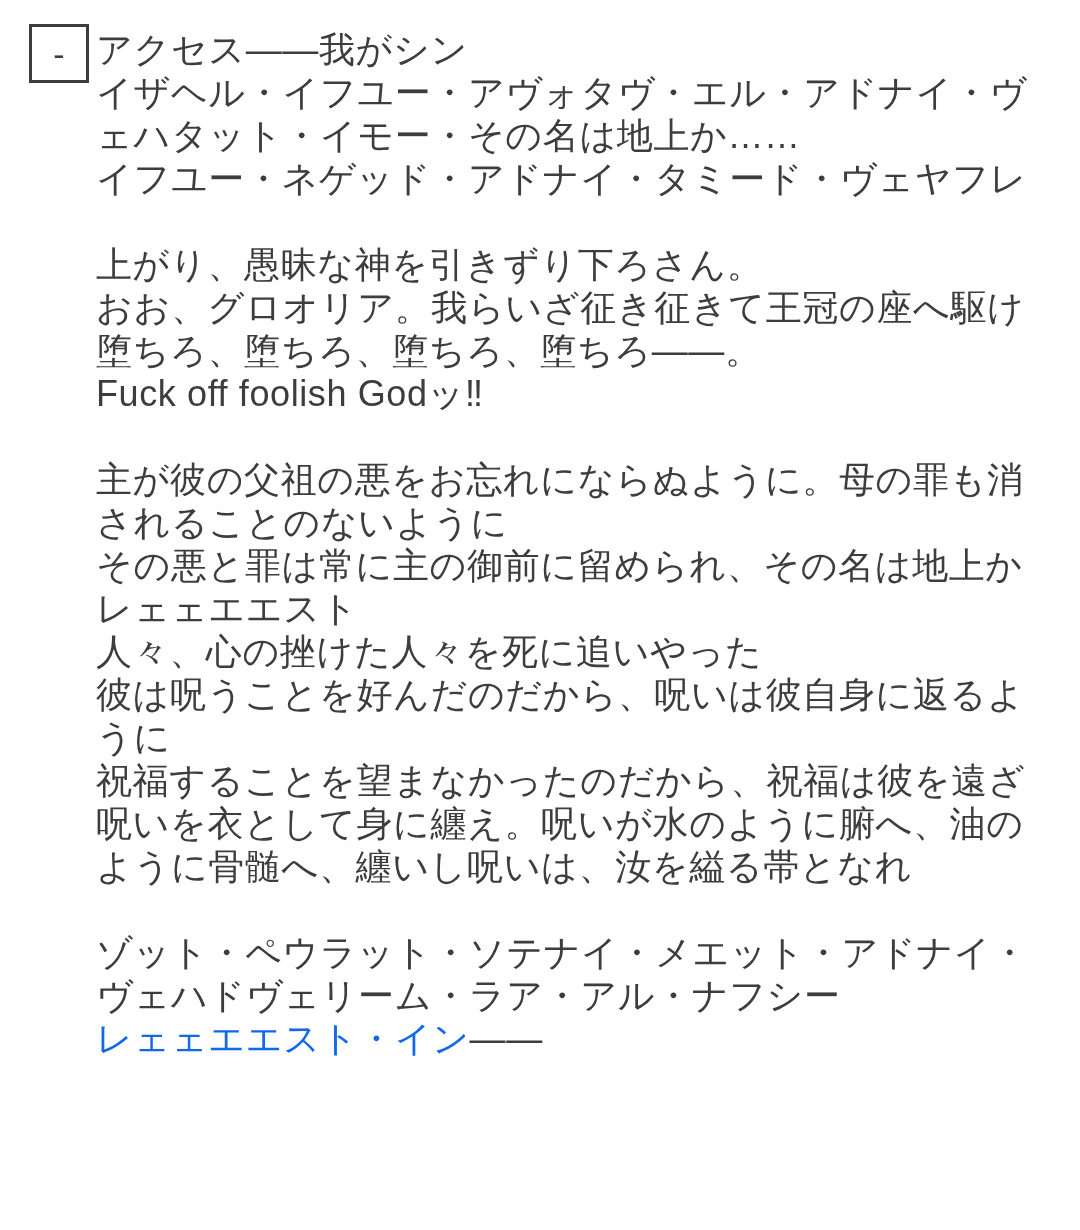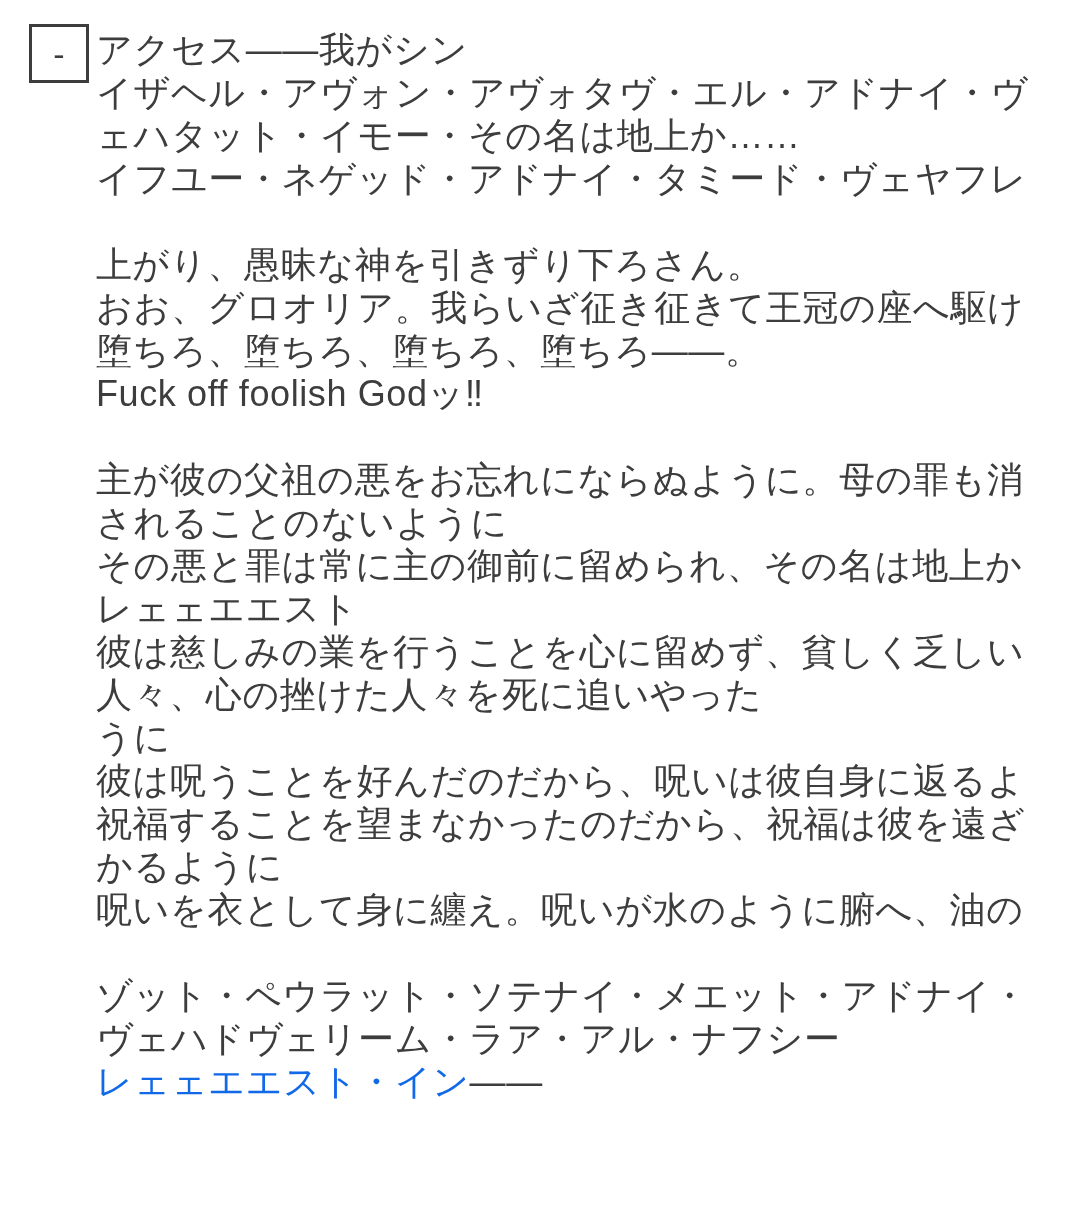--- a/index.html
+++ b/index.html
@@ -60,39 +60,38 @@
 </style>
 </head>
 <body>
 
 <div class="page">
 
   <button class="collapse-btn">-</button>
 
   <div class="content">
     <div class="line">アクセス――我がシン</div>
-    <div class="line">イザヘル・アヴォン・アヴォタヴ・エル・アドナイ・ヴ</div>
+    <div class="line">イザヘル・イフユー・アヴォタヴ・エル・アドナイ・ヴ</div>
     <div class="line">ェハタット・イモー・その名は地上か……</div>
     <div class="line">イフユー・ネゲッド・アドナイ・タミード・ヴェヤフレ</div>
     <div class="line"></div>
     <div class="line">上がり、愚昧な神を引きずり下ろさん。</div>
     <div class="line">おお、グロオリア。我らいざ征き征きて王冠の座へ駆け</div>
     <div class="line">堕ちろ、堕ちろ、堕ちろ、堕ちろ――。</div>
     <div class="line">Fuck off foolish Godッ‼</div>
     <div class="line"></div>
     <div class="line">主が彼の父祖の悪をお忘れにならぬように。母の罪も消</div>
     <div class="line">されることのないように</div>
     <div class="line">その悪と罪は常に主の御前に留められ、その名は地上か</div>
     <div class="line">レェェエエスト</div>
-    <div class="line">彼は慈しみの業を行うことを心に留めず、貧しく乏しい</div>
     <div class="line">人々、心の挫けた人々を死に追いやった</div>
+    <div class="line">彼は呪うことを好んだのだから、呪いは彼自身に返るよ</div>
     <div class="line">うに</div>
-    <div class="line">彼は呪うことを好んだのだから、呪いは彼自身に返るよ</div>
     <div class="line">祝福することを望まなかったのだから、祝福は彼を遠ざ</div>
-    <div class="line">かるように</div>
     <div class="line">呪いを衣として身に纏え。呪いが水のように腑へ、油の</div>
+    <div class="line">ように骨髄へ、纏いし呪いは、汝を縊る帯となれ</div>
     <div class="line"></div>
     <div class="line">ゾット・ペウラット・ソテナイ・メエット・アドナイ・</div>
     <div class="line">ヴェハドヴェリーム・ラア・アル・ナフシー</div>
     <div class="line"><span class="link">レェェエエスト・イン</span><span>――</span></div>
   </div>
 
 </div>
 
 </body></html>

